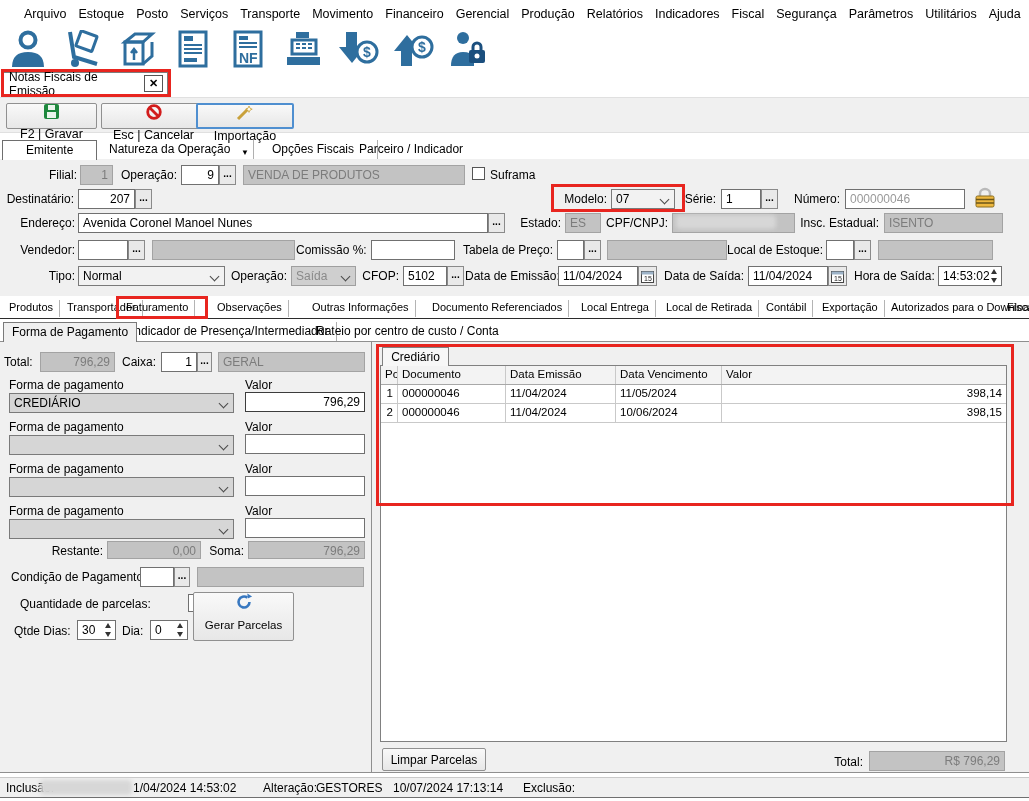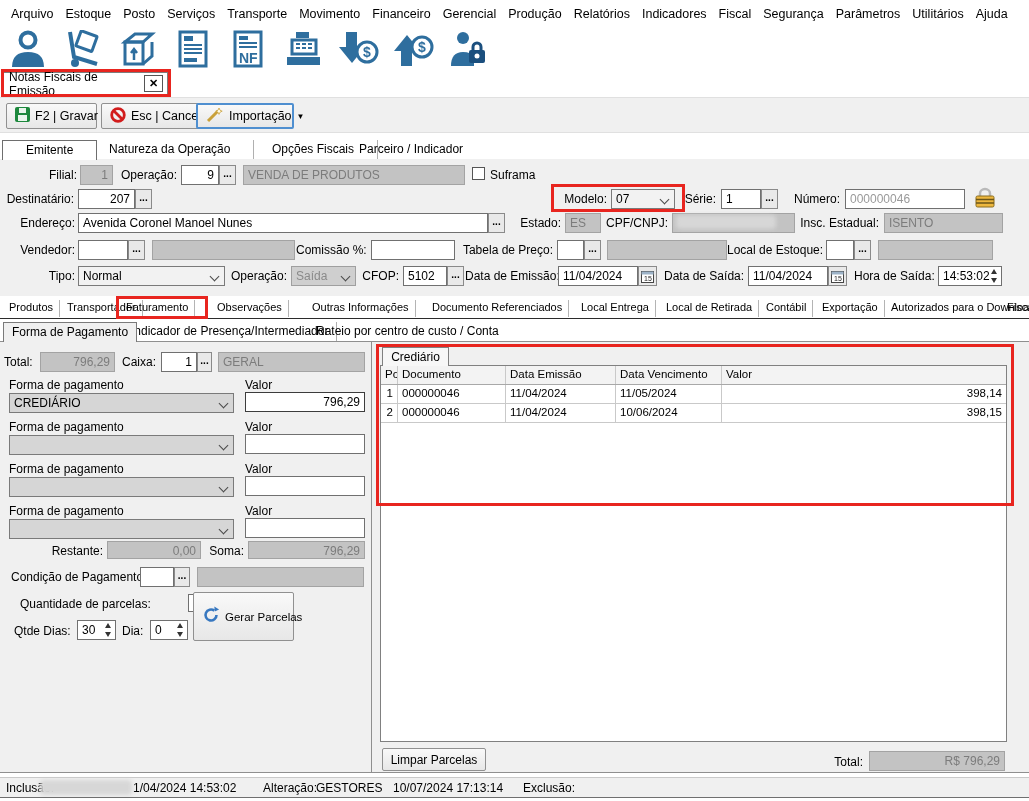--- a/index.html
+++ b/index.html
@@ -1,30 +1,30 @@
 <!DOCTYPE html>
 <html><head>
 <meta charset="utf-8">
 <style>
   html,body{margin:0;padding:0;background:#fff;}
   #root{position:relative;width:1029px;height:801px;background:#fff;overflow:hidden;
         font-family:"Liberation Sans",sans-serif;font-size:12px;color:#000;}
   .abs{position:absolute;}
   
-  #menubar{position:absolute;left:0;top:0;width:1029px;height:27px;background:#fff;display:flex;align-items:center;padding-left:5px;box-sizing:border-box;}
+  #menubar{position:absolute;left:0;top:0;width:1029px;height:27px;background:#fff;display:flex;align-items:center;padding-left:18px;box-sizing:border-box;}
   .menu-item{padding:3px 6px;font-size:12.5px;white-space:nowrap;cursor:default;}
   
   #toolbar{position:absolute;left:0;top:27px;width:1029px;height:44px;background:#fff;display:flex;align-items:center;gap:11px;padding-left:6px;box-sizing:border-box;}
   .tool{display:flex;align-items:center;justify-content:center;width:44px;height:40px;}
   
   .wtab{position:absolute;left:2px;top:72px;width:166px;height:23px;background:#fff;border:1px solid #7d7d7d;display:flex;align-items:center;padding:0 4px 0 6px;box-sizing:border-box;justify-content:space-between;}
   .wtab-x{width:17px;height:15px;border:1px solid #555;text-align:center;font-size:11px;font-weight:bold;line-height:14px;background:#fff;}
   
   #buttonbar{position:absolute;left:0;top:97px;width:1029px;height:36px;background:#f0f0f0;border-top:1px solid #e0e0e0;border-bottom:1px solid #e0e0e0;box-sizing:border-box;}
-  .pbtn{position:absolute;top:5px;height:26px;background:linear-gradient(#f9f9f9,#e7e7e7);border:1px solid #909090;border-radius:2px;display:flex;align-items:center;gap:5px;padding:0 8px;box-sizing:border-box;font-size:12.5px;white-space:nowrap;cursor:default;}
+  .pbtn{position:absolute;top:5px;height:26px;background:linear-gradient(#f9f9f9,#e7e7e7);border:1px solid #909090;border-radius:2px;display:flex;align-items:center;gap:5px;padding:0 8px;box-sizing:border-box;font-size:12.5px;white-space:nowrap;cursor:default;flex-direction:column;}
   .pbtn.focus{border:2px solid #4f8fd0;}
   
   .tabline{position:absolute;left:0;width:1029px;border-top:1px solid #2b2b2b;}
   .mtab{position:absolute;top:140px;height:19px;padding:2px 23px;box-sizing:border-box;font-size:12px;white-space:nowrap;}
   .mtab.sel{border:1px solid #6e6e6e;border-bottom:none;background:#fff;height:20px;z-index:3;}
   .dtab{position:absolute;top:300px;height:17px;font-size:11px;padding:1px 6px 2px 5px;box-sizing:border-box;border-right:1px solid #b4b4b4;white-space:nowrap;}
   .stab{position:absolute;top:322px;height:19px;font-size:12px;padding:2px 8px;box-sizing:border-box;white-space:nowrap;}
   .stab.sel{border:1px solid #7a7a7a;border-bottom:none;background:#f0f0f0;height:20px;z-index:3;}
   
   #formarea{position:absolute;left:0;top:159px;width:1029px;height:137px;background:#f0f0f0;}

